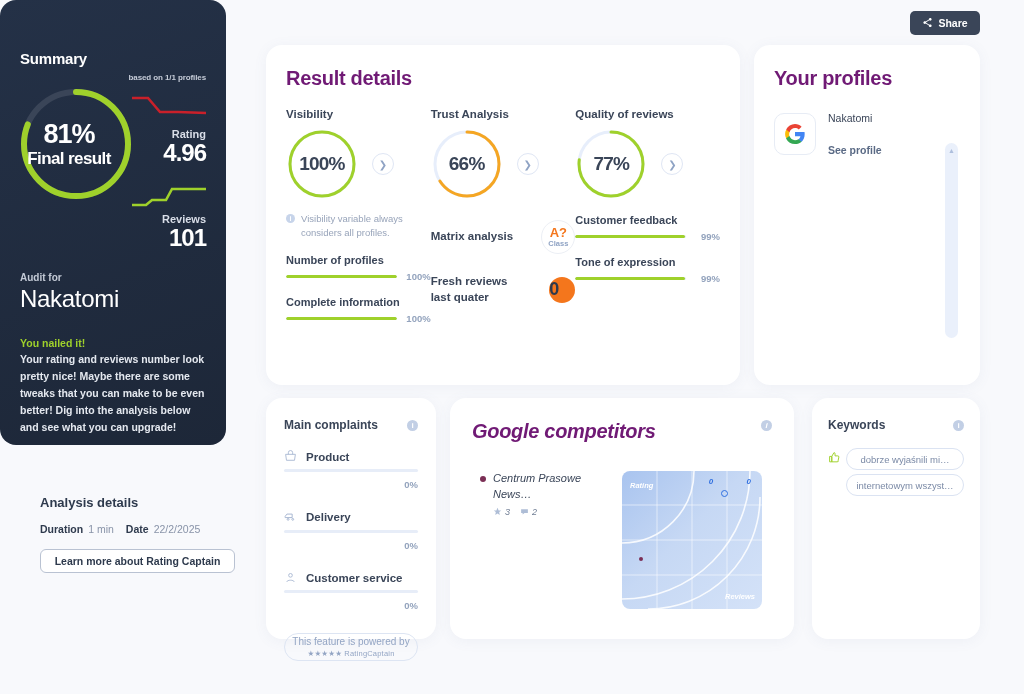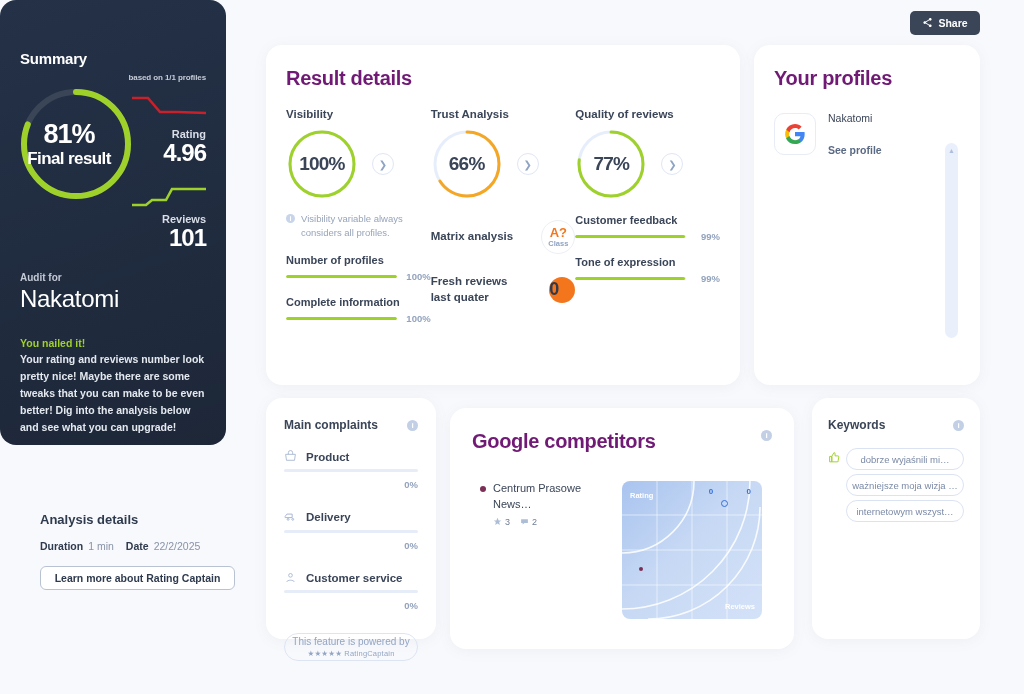--- a/index.html
+++ b/index.html
@@ -66,21 +66,21 @@
   .nailed { color:#9fd12b; font-size: 10.5px; font-weight: bold; margin-top: 24px; }
   .nailed-text { font-size: 10.5px; font-weight:bold; color:#e4e8ef; line-height: 1.6; margin-top:2px; }
   .learn-more {
     margin-top: 20px; height: 26px; width: 186px;
     border: 1px solid #6d7789; border-radius: 5px;
     display:flex; align-items:center; justify-content:center;
     font-size: 10.5px; font-weight:bold; color:#ffffff; cursor:pointer;
   }
 
   
-  #analysis { position:absolute; left: 40px; top: 512px; width: 230px; }
+  #analysis { position:absolute; left: 40px; top: 495px; width: 230px; }
   #analysis .ad-title { font-size: 13px; font-weight:bold; color:#2e3a4d; }
   #analysis .ad-row { font-size: 10.5px; margin-top: 13px; }
   #analysis .ad-row b { font-weight:bold; color:#2e3a4d; }
   #analysis .ad-row span { color:#8893a8; margin:0 12px 0 5px; }
   #analysis .ad-btn {
     margin-top: 14px; width: 195px; height: 24px;
     border: 1px solid #b9c2d2; border-radius: 6px; background:#ffffff;
     display:flex; align-items:center; justify-content:center;
     font-size: 10.5px; font-weight:bold; color:#2e3a4d; cursor:pointer;
   }
@@ -174,21 +174,21 @@
   .powered {
     margin-top: 20px; height: 28px;
     border: 1px solid #dde5f3; border-radius: 14px;
     display:flex; flex-direction:column; align-items:center; justify-content:center;
     line-height:1.25;
   }
   .powered .p1 { font-size: 10px; color:#93a5c4; }
   .powered .p2 { font-size: 7.5px; color:#93a5c4; letter-spacing:.2px; }
 
   
-  #competitors { left: 450px; top: 408px; width: 344px; height: 241px; padding: 22px 22px; }
+  #competitors { left: 450px; top: 398px; width: 344px; height: 241px; padding: 22px 22px; font-style: italic; }
   .gc-head { display:flex; align-items:flex-start; justify-content:space-between; }
   .gc-body { display:flex; margin-top: 28px; }
   .gc-legend { width: 150px; padding-left: 8px; }
   .gc-item { display:flex; gap: 7px; }
   .gc-dot { width:6px; height:6px; border-radius:50%; background:#7b2f55; margin-top:5px; flex:0 0 auto; }
   .gc-name { font-size: 11px; color:#3a4558; line-height:1.45; }
   .gc-stats { display:flex; gap: 10px; align-items:center; margin-top: 4px; }
   .gc-stats .st { display:flex; gap:3px; align-items:center; font-size: 9px; color:#6f7d94; }
   .gc-stats svg { width:9px; height:9px; fill:#aebdd6; }
   .matrix {
@@ -524,20 +524,16 @@
   <div class="kw-list" id="kwList">
       <div class="kw-row">
         <span class="kw-thumb"><svg viewBox="0 0 24 24" width="13" height="13" fill="none" stroke="#9fd12b" stroke-width="1.8">
             <path d="M7 10v10H3V10z"></path>
             <path d="M7 10l4-7a2 2 0 012 2v4h5a2 2 0 012 2.3l-1.2 6A2 2 0 0116.8 20H7z"></path>
           </svg></span>
         <span class="kw-chip">dobrze wyjaśnili mi…</span>
       </div>
       <div class="kw-row">
         <span class="kw-thumb"></span>
-        <span class="kw-chip">ważniejsze moja wizja …</span>
-      </div>
-      <div class="kw-row">
-        <span class="kw-thumb"></span>
         <span class="kw-chip">internetowym wszyst…</span>
       </div>
     </div>
 </div>
 
 </body></html>

